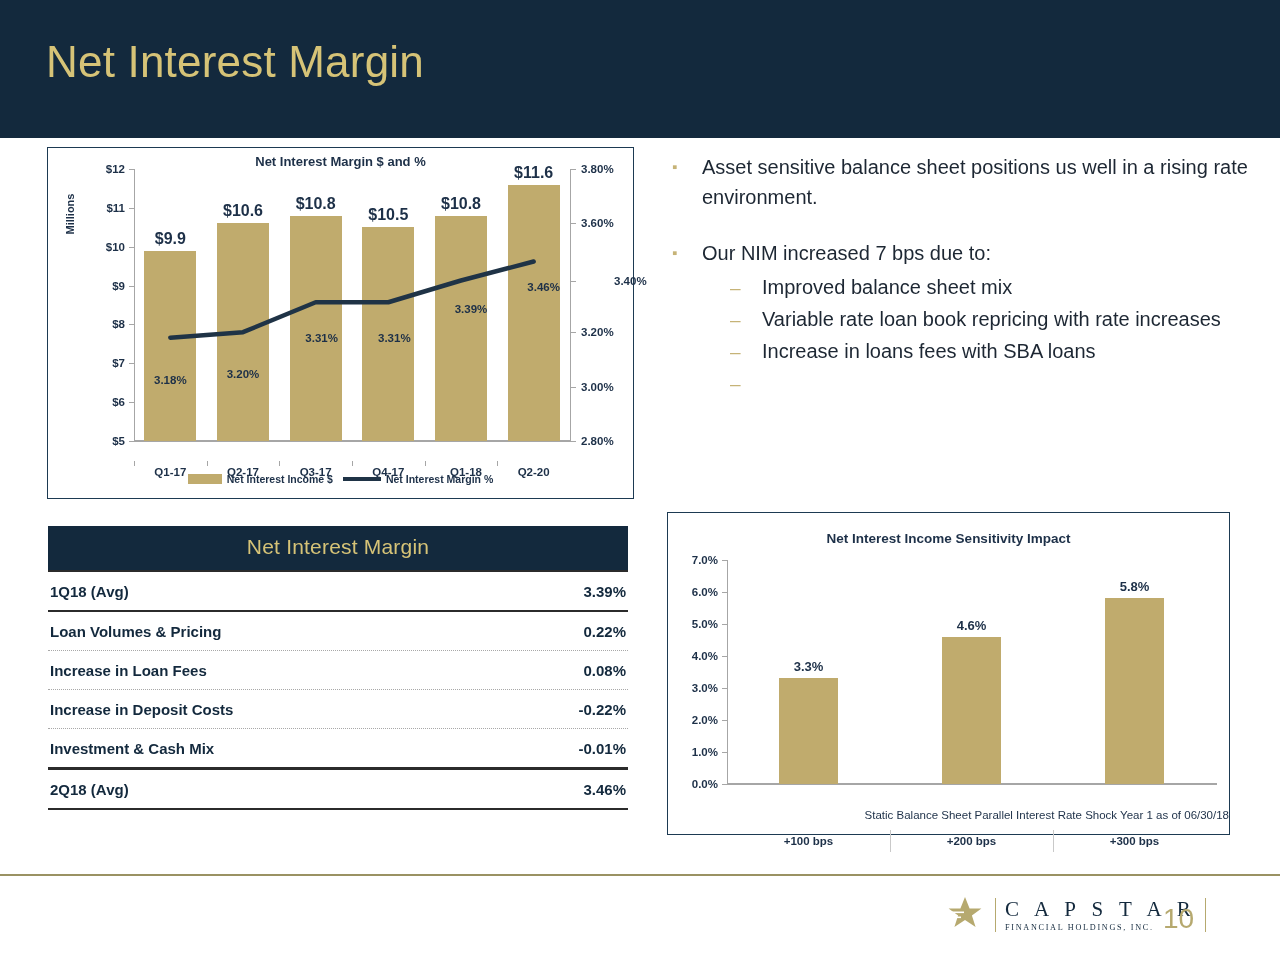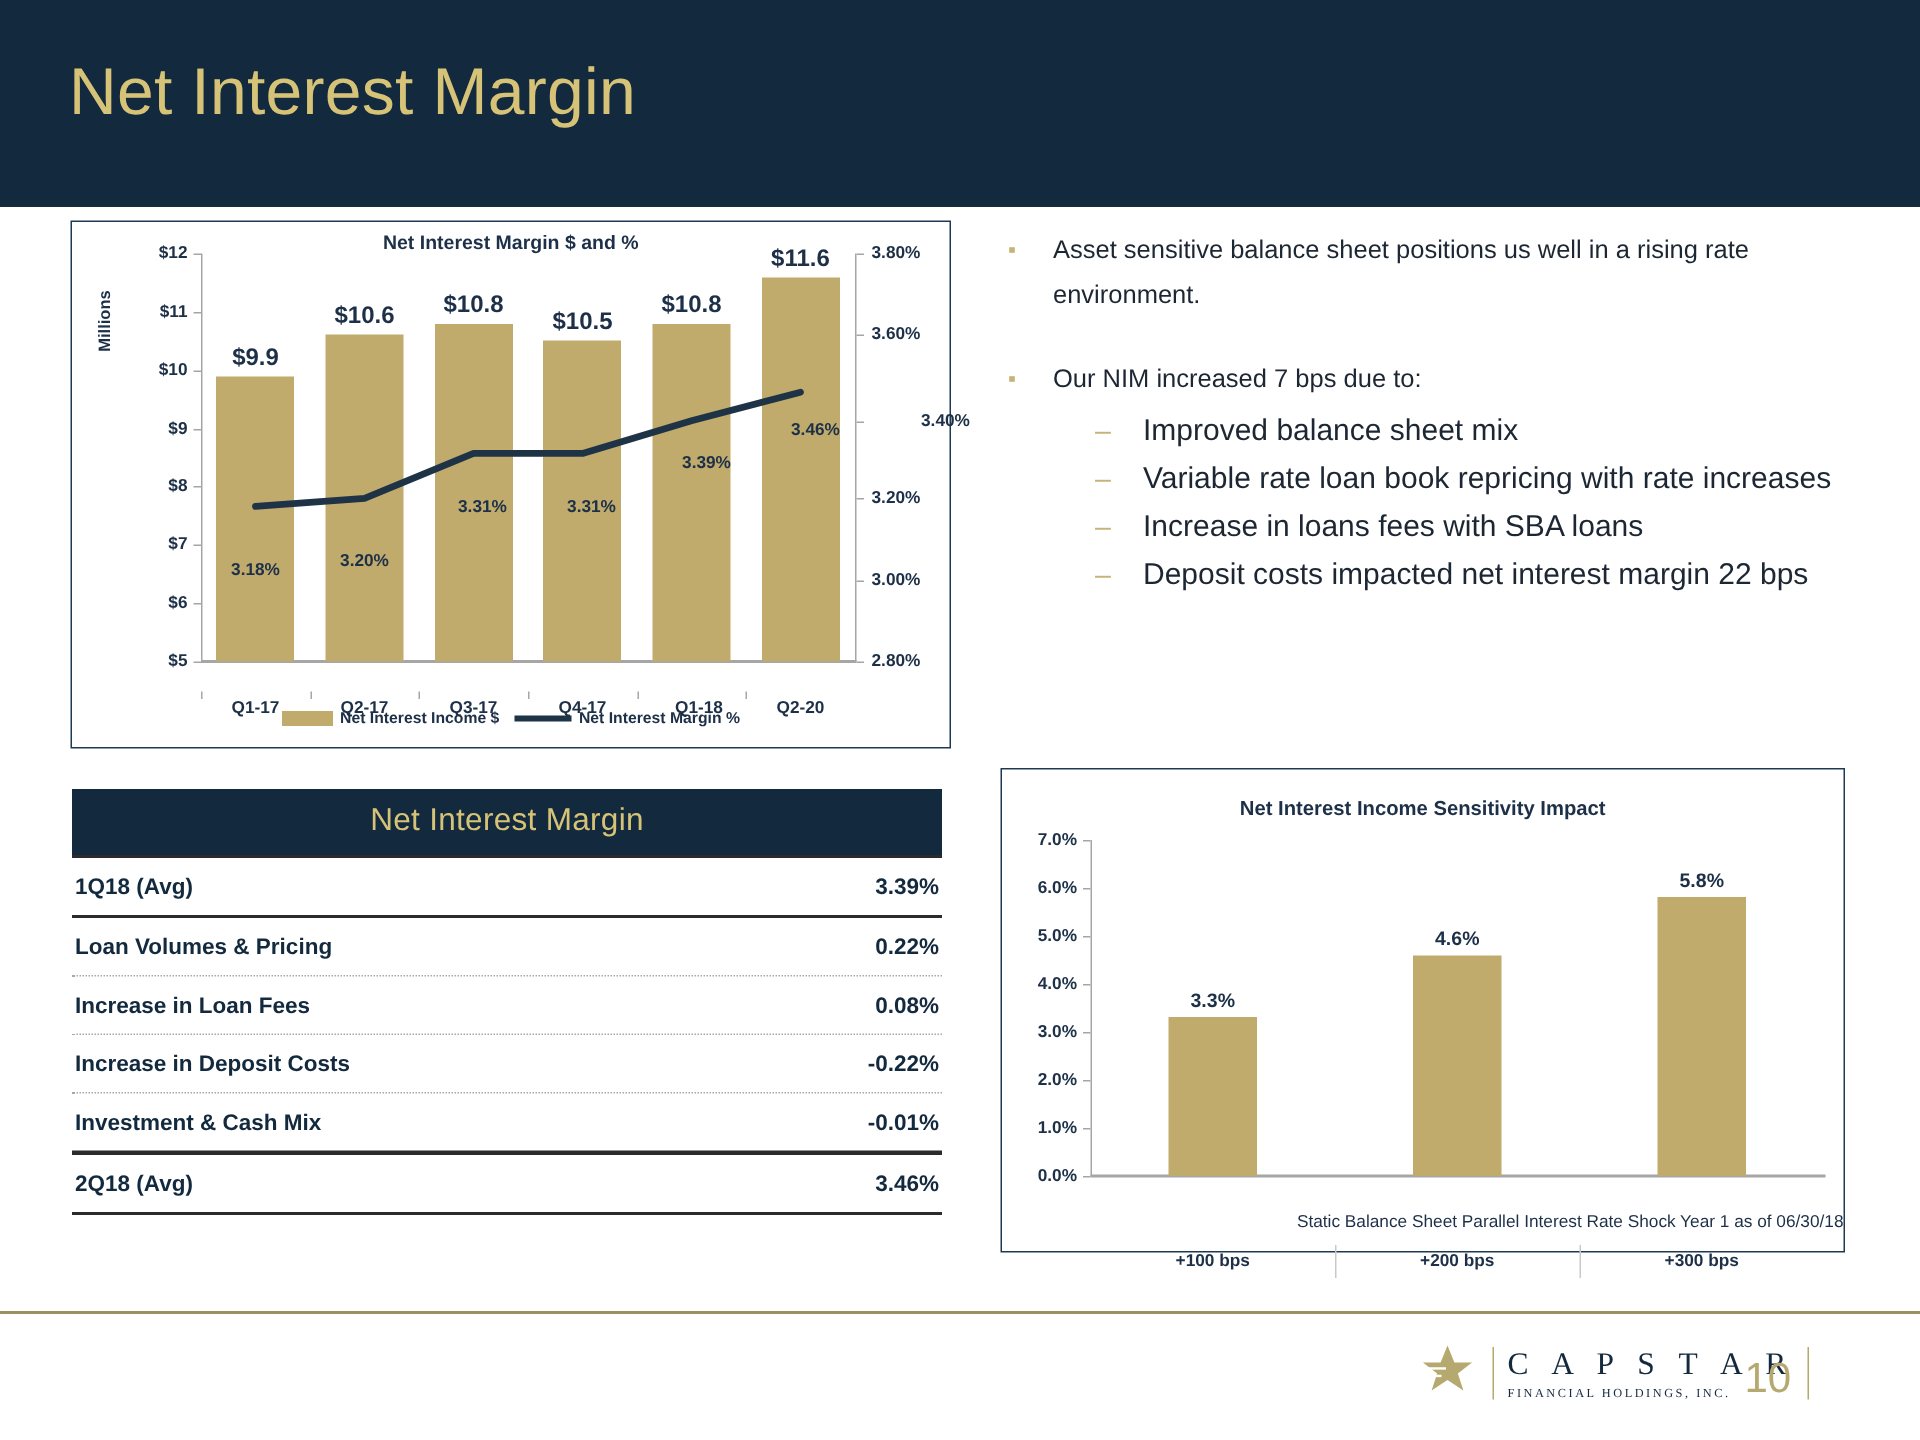--- a/index.html
+++ b/index.html
@@ -150,21 +150,21 @@
     position: absolute;
     left: 672px; top: 152px;
     width: 595px;
   }
   .bullet-row { display: flex; margin-bottom: 4px; }
   .bullet-mark {
     color: #c6b377; font-size: 15px; line-height: 30px;
     width: 30px; flex: 0 0 30px; text-align: left;
   }
   .bullet-text {
-    font-size: 17px; color: #1d2733; line-height: 30px;
+    font-size: 20px; color: #1d2733; line-height: 30px;
   }
   .sub-row { display: flex; margin-bottom: 1px; }
   .sub-mark {
     color: #c6b377; font-size: 19px; line-height: 31px;
     width: 32px; flex: 0 0 32px; text-align: left;
     margin-left: 58px;
   }
   .sub-text {
     font-size: 20px; color: #1d2733; line-height: 31px;
     max-width: 500px;
@@ -360,21 +360,20 @@
   <div class="sub-row">
     <span class="sub-mark">–</span>
     <span class="sub-text">Variable rate loan book repricing with rate increases</span>
   </div>
   <div class="sub-row">
     <span class="sub-mark">–</span>
     <span class="sub-text">Increase in loans fees with SBA loans</span>
   </div>
   <div class="sub-row">
     <span class="sub-mark">–</span>
-    <span class="sub-text">Deposit costs impacted net interest margin 22 bps</span>
   </div>
 </div>
 
 <div class="nim-table">
   <div class="table-header">Net Interest Margin</div>
   <div id="nim-table-body">
       <div class="rule-solid"></div>
       <div class="trow">
         <span>1Q18 (Avg)</span>
         <span>3.39%</span>

